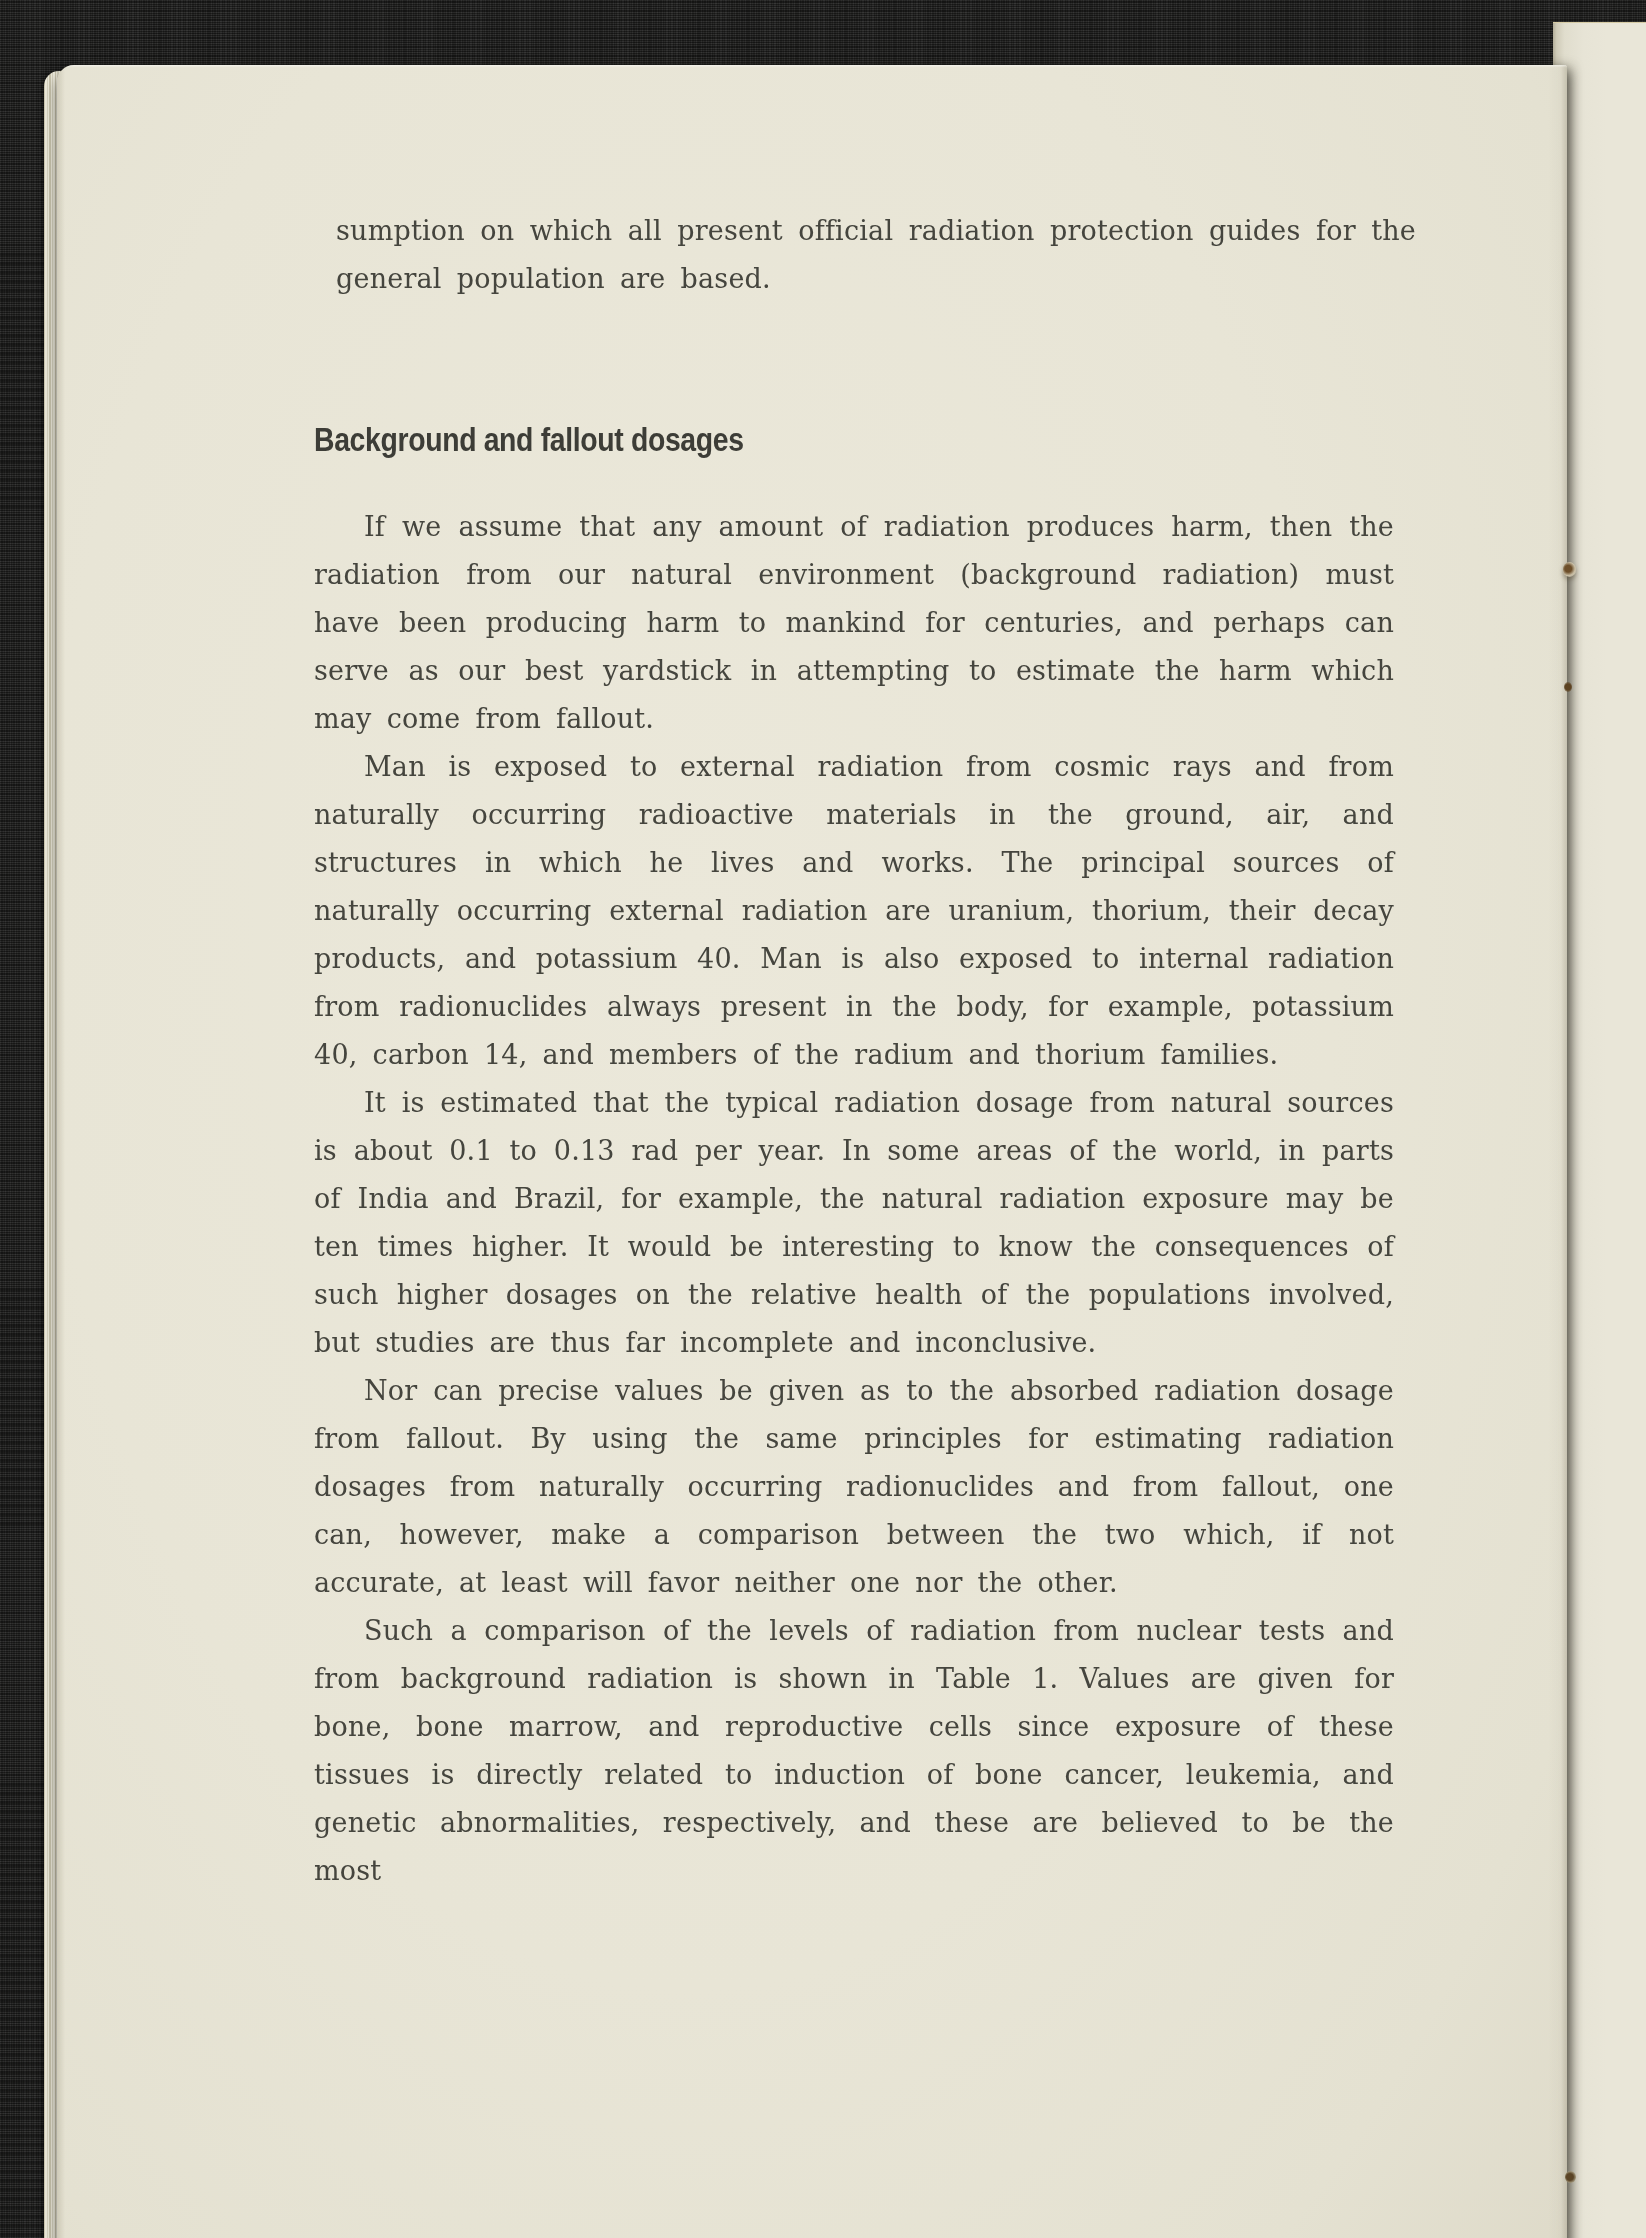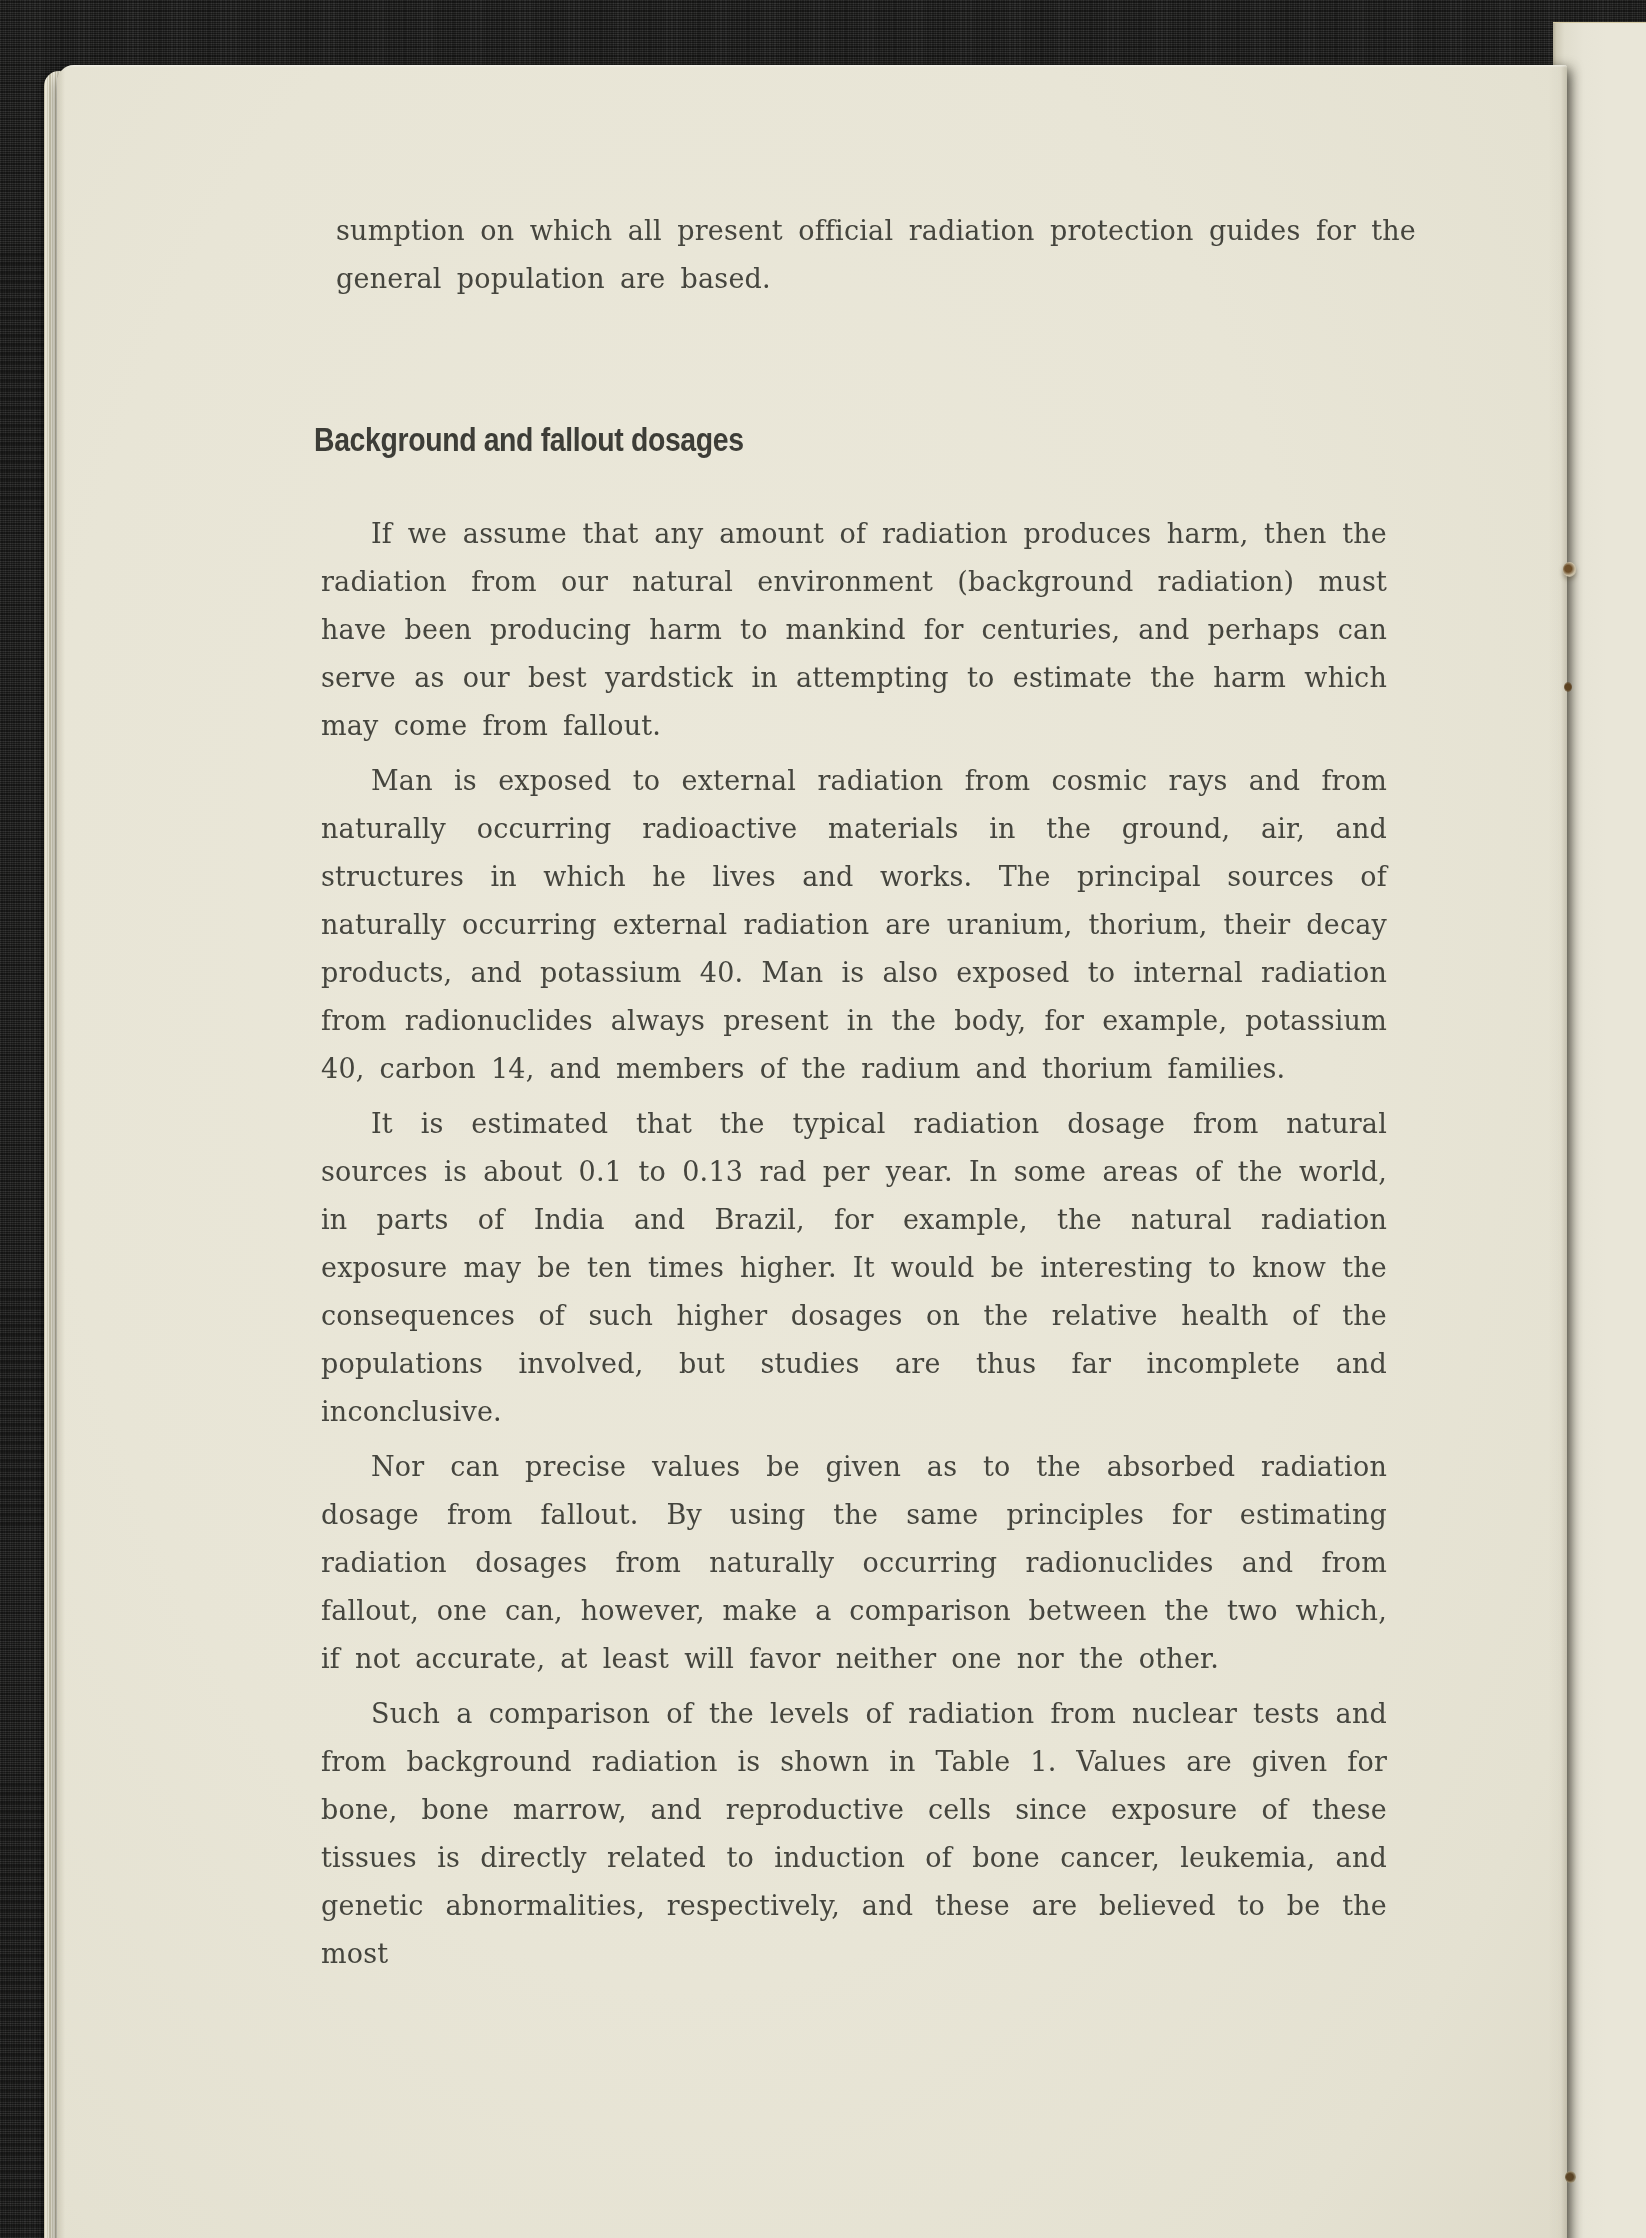--- a/index.html
+++ b/index.html
@@ -140,21 +140,21 @@
     left: 257px;
     top: 438px;
     width: 1080px;
     font-size: 27px;
     line-height: 48px;
     text-align: justify;
     word-spacing: 6.3px;
     letter-spacing: 0.2px;
   }
   .body-text p {
-    margin: 7px;
+    margin: 0;
     text-indent: 50px;
   }
 
   
   .speck { position: absolute; border-radius: 50%; }
   .speck-1 {
     left: 1563px; top: 562px; width: 13.4px; height: 15px;
     background: radial-gradient(circle at 40% 45%, #6d4f2a 0 30%, #c9bfa6 60%, rgba(201,191,166,0) 100%);
     box-shadow: 0 2.7px 4.5px rgba(90,80,55,0.5);
   }

